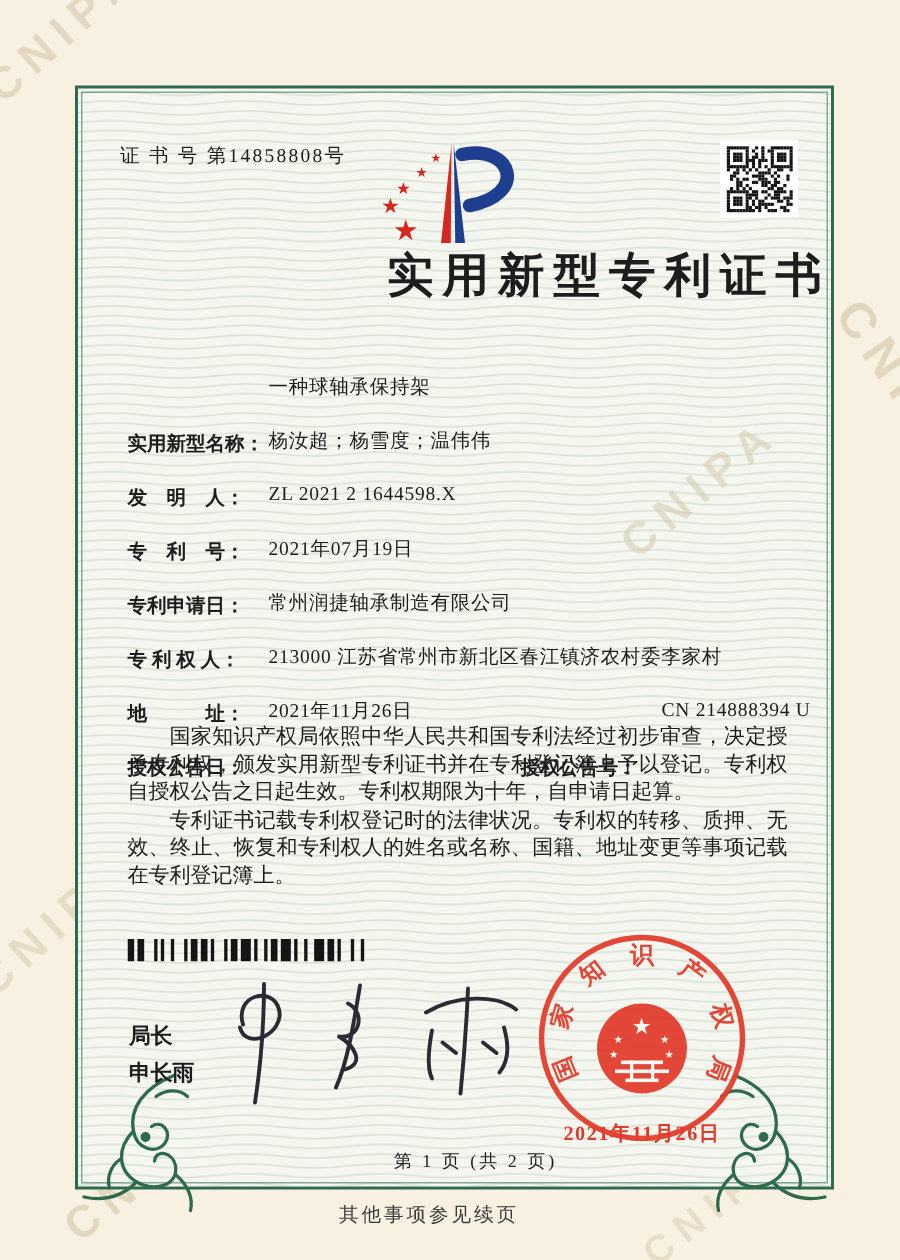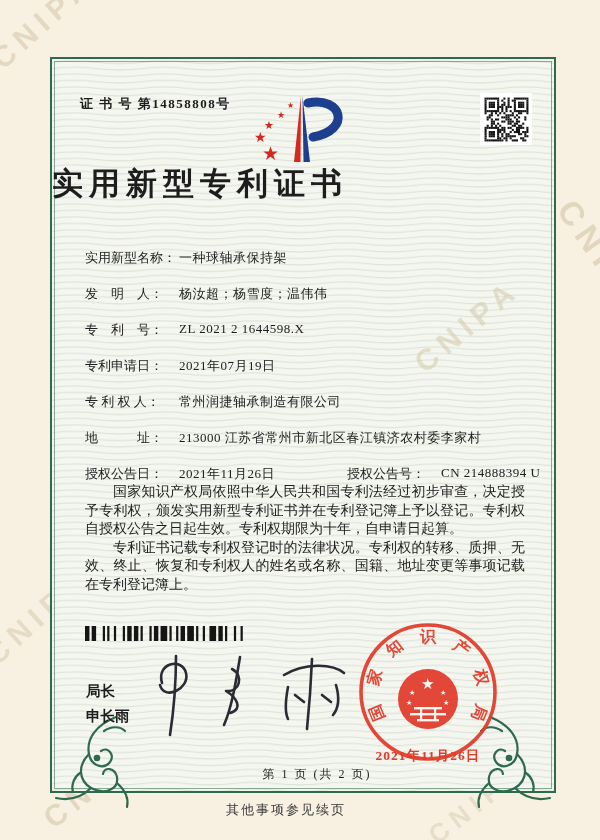--- a/index.html
+++ b/index.html
@@ -4,29 +4,29 @@
 <style>
   html,body{margin:0;padding:0;}
   .page{position:relative;width:600px;height:840px;background:#f8f1e2;overflow:hidden;
         font-family:"Liberation Serif","DejaVu Serif",serif;color:#1d1d1d;}
   .wm{position:absolute;font-family:"Liberation Sans","DejaVu Sans",sans-serif;
       font-weight:bold;letter-spacing:7px;pointer-events:none;z-index:1;}
   .frame{position:absolute;left:50px;top:57px;width:502px;height:732px;
          border:2px solid #2e6a4c;background:#f4f6ef;z-index:2;}
   .frame-inner{position:absolute;inset:2px;border:1px solid rgba(46,106,76,.55);pointer-events:none;}
   .guilloche{position:absolute;inset:0;width:100%;height:100%;}
-  .cert-no{position:absolute;left:28px;top:36px;font-size:13px;letter-spacing:1.5px;z-index:5;font-weight:bold;}
+  .cert-no{position:absolute;left:28px;top:36px;font-size:13px;letter-spacing:1.5px;z-index:5;}
   .logo{position:absolute;left:198px;top:33px;width:106px;height:76px;z-index:5;}
   .qr{position:absolute;left:428px;top:34px;width:52px;height:52px;background:#fff;
       padding:3px;box-sizing:border-box;z-index:5;}
-  .title{position:absolute;left:0;right:0;top:104px;text-align:left;font-size:31px;
+  .title{position:absolute;left:0;right:0;top:104px;text-align:right;font-size:31px;
          font-weight:bold;letter-spacing:6px;z-index:5;}
   .rows{position:absolute;left:33px;top:190px;width:444px;font-size:13px;z-index:5;}
   .row{height:36px;display:flex;align-items:flex-start;position:relative;}
-  .row .lab{display:inline-block;width:94px;font-weight:400;white-space:nowrap;}
+  .row .lab{display:inline-block;width:94px;font-weight:700;white-space:nowrap;margin-top:38px;}
   .row .val{white-space:nowrap;letter-spacing:.5px;}
   .row .pair2{position:absolute;left:262px;top:0;display:flex;}
   .paras{position:absolute;left:33px;top:424px;width:440px;font-size:14px;
          line-height:18.6px;text-align:justify;z-index:5;}
   .paras p{margin:0;text-indent:2em;}
   .barcode{position:absolute;left:33px;top:567px;width:160px;height:15px;z-index:5;}
   .officer{position:absolute;left:34px;top:620px;font-size:14.5px;font-weight:700;
            line-height:25px;z-index:6;}
   .signature{position:absolute;left:84px;top:592px;width:240px;height:95px;z-index:5;}
   .seal{position:absolute;left:299px;top:556px;width:154px;height:154px;z-index:5;opacity:.93;}

